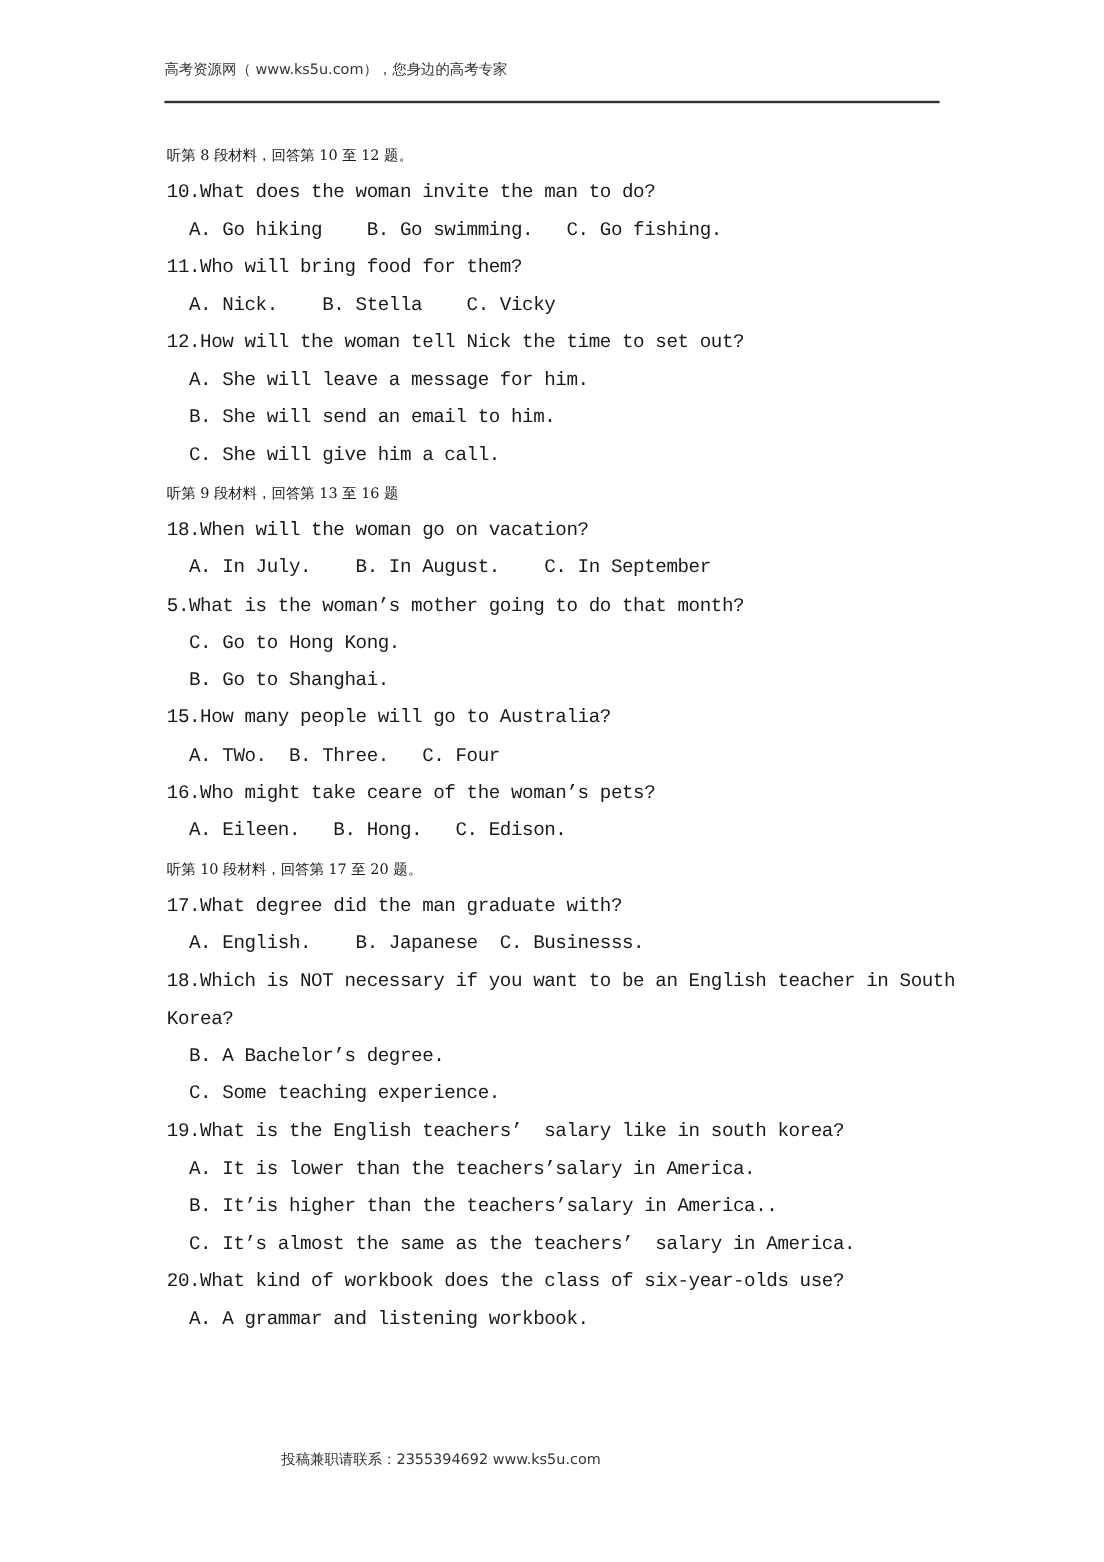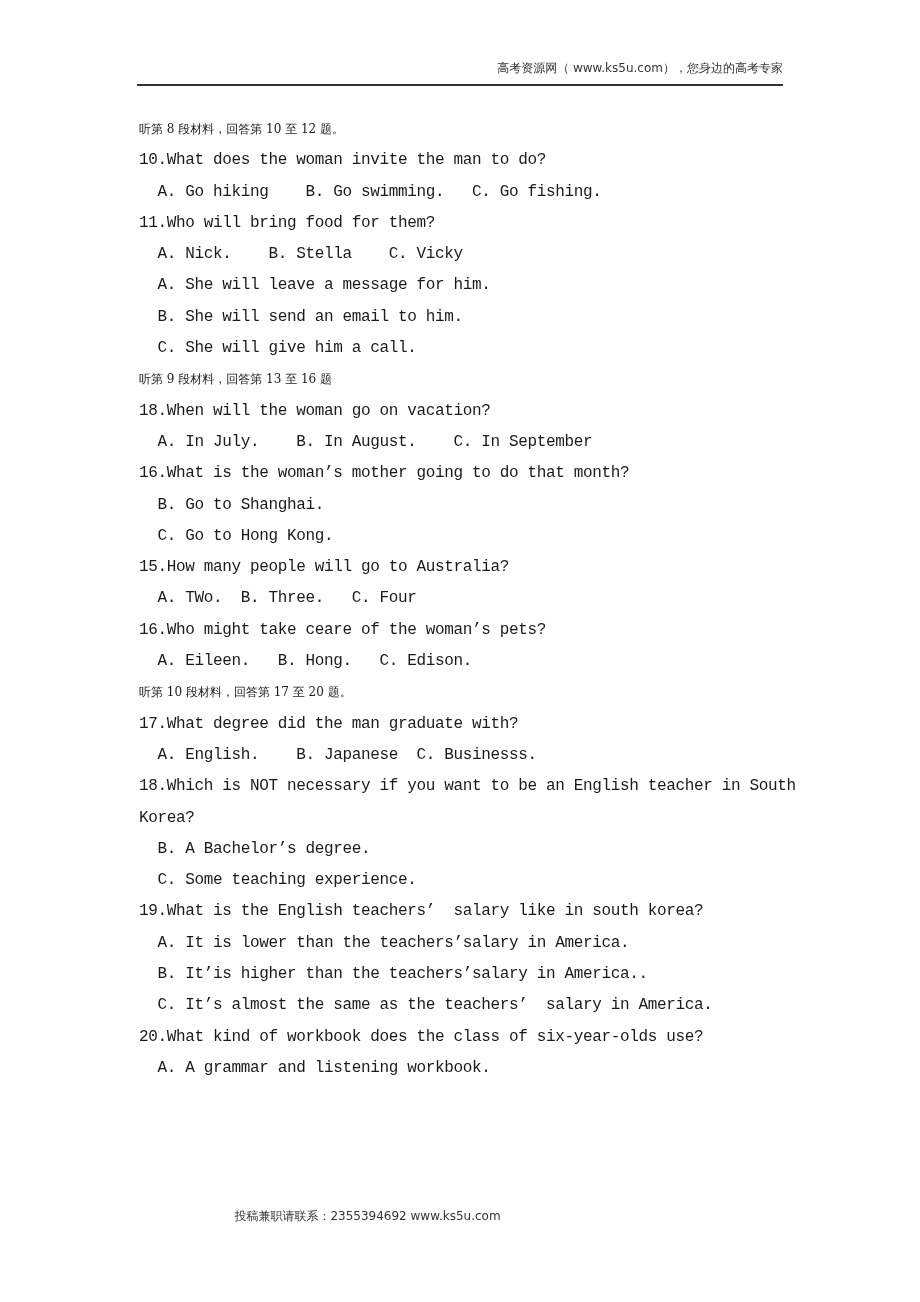--- a/index.html
+++ b/index.html
@@ -1,19 +1,19 @@
 <!DOCTYPE html>
 <html><head>
   <meta charset="utf-8">
   <style>
     html, body { margin: 0; padding: 0; background: #ffffff; }
     body { width: 920px; height: 1302px; position: relative; overflow: hidden; color: #1a1a1a; }
     .header {
-      position: absolute; left: 137px; top: 60px; width: 646px;
-      text-align: right; font-family: "DejaVu Sans", sans-serif; font-size: 12px; color: #333;
+      position: absolute; left: 137px; top: 50px; width: 646px;
+      text-align: left; font-family: "DejaVu Sans", sans-serif; font-size: 12px; color: #333;
     }
     .header-rule {
       position: absolute; left: 137px; top: 84px; width: 646px; height: 2px; background: #333;
     }
     .content {
       position: absolute; left: 139px; top: 114px; width: 650px;
       font-family: "Liberation Mono", "DejaVu Sans Mono", monospace;
       font-size: 16px; line-height: 31.3px; letter-spacing: -0.35px;
     }
     .line { white-space: pre; height: 31.3px; }
@@ -28,29 +28,30 @@
 
 <div class="header">高考资源网（ www.ks5u.com），您身边的高考专家</div>
 <div class="header-rule"></div>
 
 <div class="content">
   <div class="line section-title">听第 8 段材料，回答第 10 至 12 题。</div>
   <div class="line">10.What does the woman invite the man to do?</div>
   <div class="line">  A. Go hiking    B. Go swimming.   C. Go fishing.</div>
   <div class="line">11.Who will bring food for them?</div>
   <div class="line">  A. Nick.    B. Stella    C. Vicky</div>
+  <div class="line">12.How will the woman tell Nick the time to set out?</div>
   <div class="line">  A. She will leave a message for him.</div>
   <div class="line">  B. She will send an email to him.</div>
   <div class="line">  C. She will give him a call.</div>
   <div class="line section-title">听第 9 段材料，回答第 13 至 16 题</div>
   <div class="line">18.When will the woman go on vacation?</div>
   <div class="line">  A. In July.    B. In August.    C. In September</div>
-  <div class="line">16.What is the woman’s mother going to do that month?</div>
+  <div class="line">5.What is the woman’s mother going to do that month?</div>
+  <div class="line">  C. Go to Hong Kong.</div>
   <div class="line">  B. Go to Shanghai.</div>
-  <div class="line">  C. Go to Hong Kong.</div>
   <div class="line">15.How many people will go to Australia?</div>
   <div class="line">  A. TWo.  B. Three.   C. Four</div>
   <div class="line">16.Who might take ceare of the woman’s pets?</div>
   <div class="line">  A. Eileen.   B. Hong.   C. Edison.</div>
   <div class="line section-title">听第 10 段材料，回答第 17 至 20 题。</div>
   <div class="line">17.What degree did the man graduate with?</div>
   <div class="line">  A. English.    B. Japanese  C. Businesss.</div>
   <div class="line">18.Which is NOT necessary if you want to be an English teacher in South</div>
   <div class="line">Korea?</div>
   <div class="line">  B. A Bachelor’s degree.</div>

